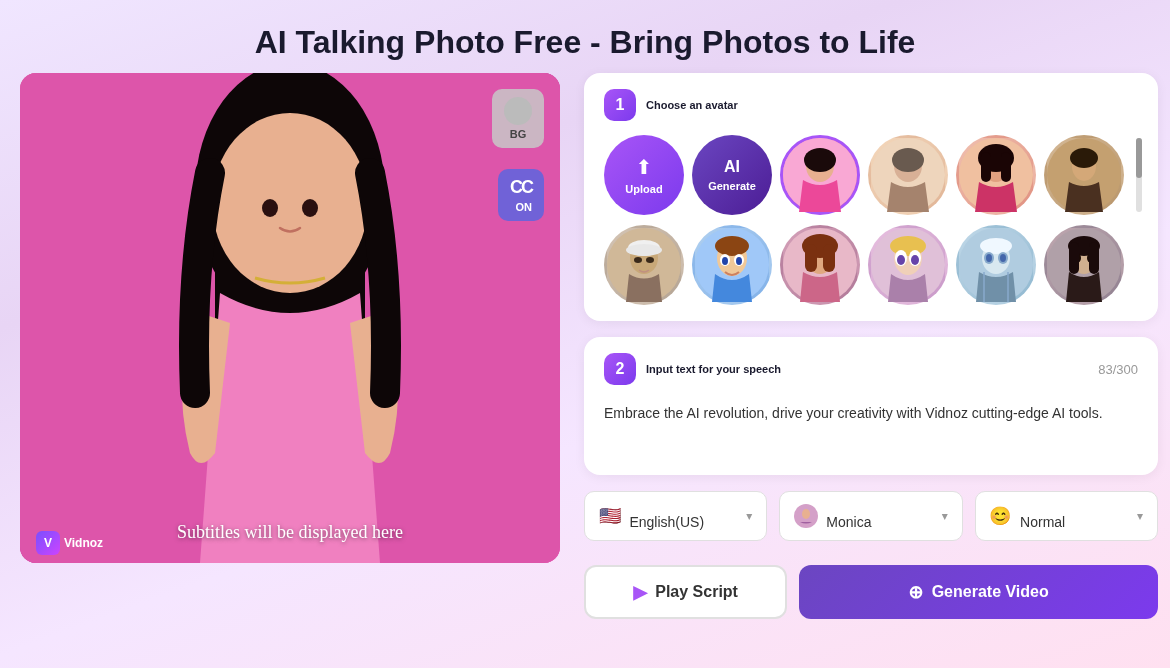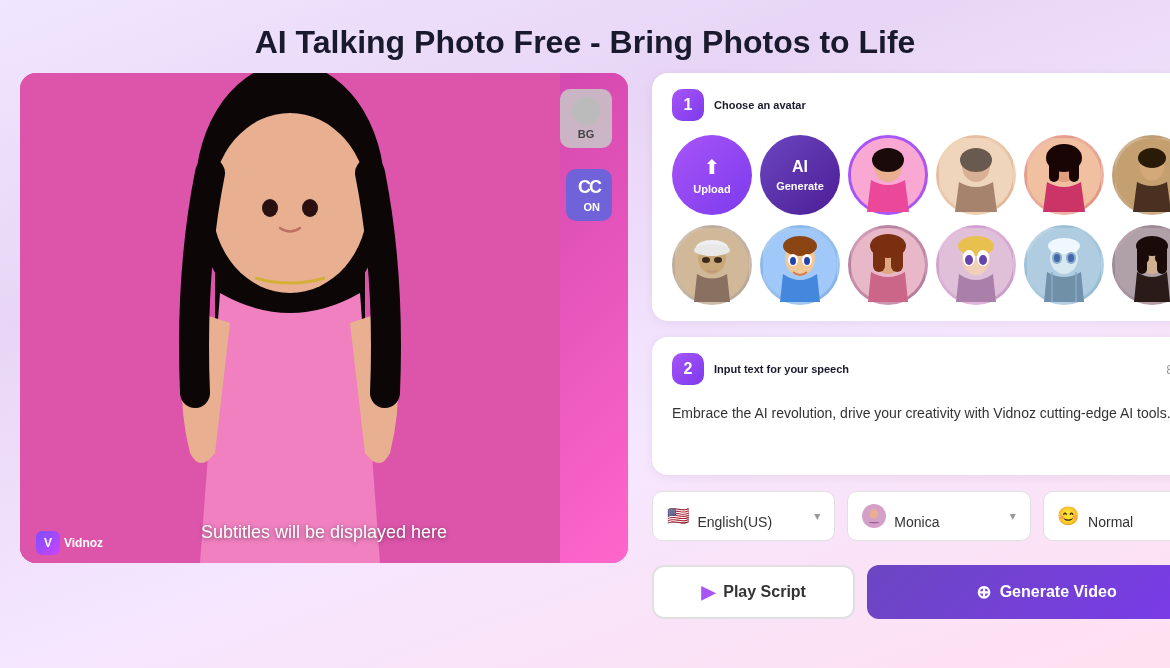--- a/index.html
+++ b/index.html
@@ -31,21 +31,21 @@
 
     .main-content {
       display: flex;
       gap: 24px;
       padding: 0 20px;
       height: 490px;
     }
 
     
     .photo-panel {
-      width: 608px;
+      width: 540px;
       flex-shrink: 0;
       border-radius: 16px;
       overflow: hidden;
       position: relative;
       background: #cc66aa;
     }
     .photo-preview {
       width: 100%;
       height: 100%;
       background: linear-gradient(135deg, #e879b0 0%, #cc44aa 40%, #ff66cc 100%);
@@ -108,20 +108,21 @@
       color: white;
     }
 
     
     .subtitle-bar {
       position: absolute;
       bottom: 20px;
       left: 0;
       right: 0;
       text-align: center;
+      font-family: Liberation Serif, serif;
     }
     .subtitle-text {
       color: white;
       font-size: 18px;
       font-weight: 500;
       text-shadow: 0 1px 4px rgba(0,0,0,0.5);
     }
 
     
     .vidnoz-logo {

